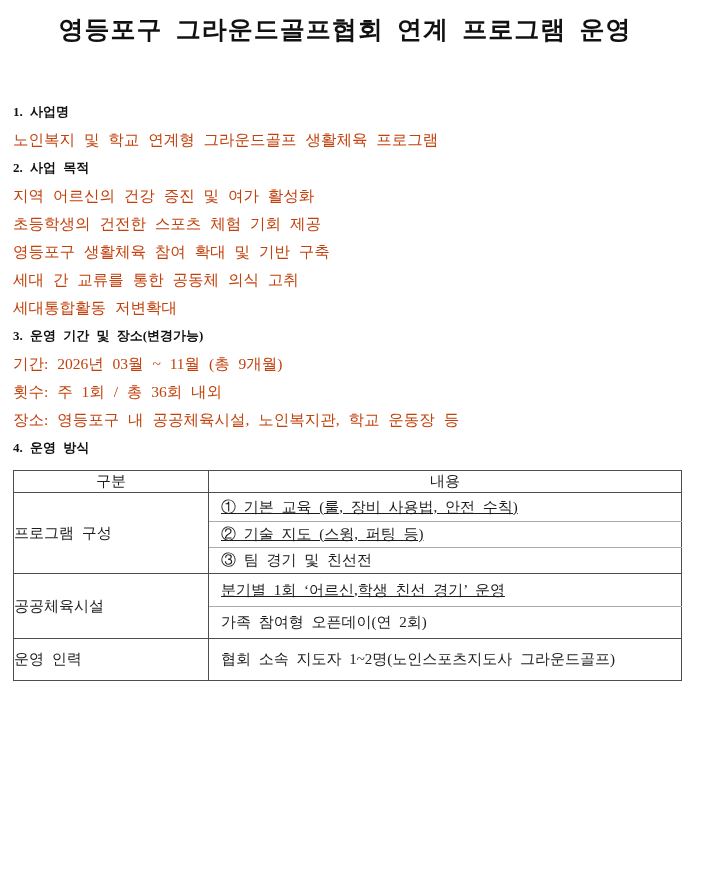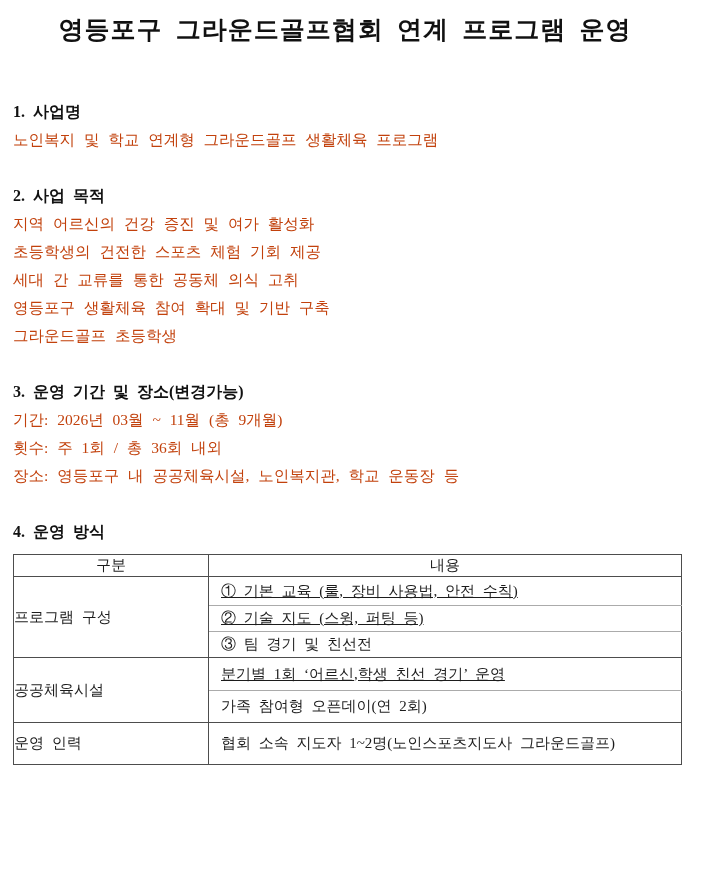--- a/index.html
+++ b/index.html
@@ -28,28 +28,28 @@
     font-weight: bold;
     letter-spacing: 1px;
     word-spacing: 6px;
     line-height: 36px;
     color: #111;
   }
   .content {
     margin-top: 50px;
   }
   .section {
-    margin-top: 28px;
+    margin-top: 0;
   }
   .section:first-child {
     margin-top: 0;
   }
   .section-heading {
     margin: 0;
-    font-size: 16px;
+    font-size: 13px;
     font-weight: bold;
     line-height: 28px;
     word-spacing: 4px;
     color: #111;
   }
   .body-line {
     margin: 0;
     font-size: 15.5px;
     line-height: 28px;
     word-spacing: 5px;
@@ -96,23 +96,23 @@
 
     <div class="section">
       <h2 class="section-heading">1. 사업명</h2>
       <p class="body-line">노인복지 및 학교 연계형 그라운드골프 생활체육 프로그램</p>
     </div>
 
     <div class="section">
       <h2 class="section-heading">2. 사업 목적</h2>
       <p class="body-line">지역 어르신의 건강 증진 및 여가 활성화</p>
       <p class="body-line">초등학생의 건전한 스포츠 체험 기회 제공</p>
+      <p class="body-line">영등포구 생활체육 참여 확대 및 기반 구축</p>
       <p class="body-line">세대 간 교류를 통한 공동체 의식 고취</p>
-      <p class="body-line">영등포구 생활체육 참여 확대 및 기반 구축</p>
-      <p class="body-line">그라운드골프 초등학생</p>
+      <p class="body-line">세대통합활동 저변확대</p>
     </div>
 
     <div class="section">
       <h2 class="section-heading">3. 운영 기간 및 장소(변경가능)</h2>
       <p class="body-line">기간: 2026년 03월 ~ 11월 (총 9개월)</p>
       <p class="body-line">횟수: 주 1회 / 총 36회 내외</p>
       <p class="body-line">장소: 영등포구 내 공공체육시설, 노인복지관, 학교 운동장 등</p>
     </div>
 
 

